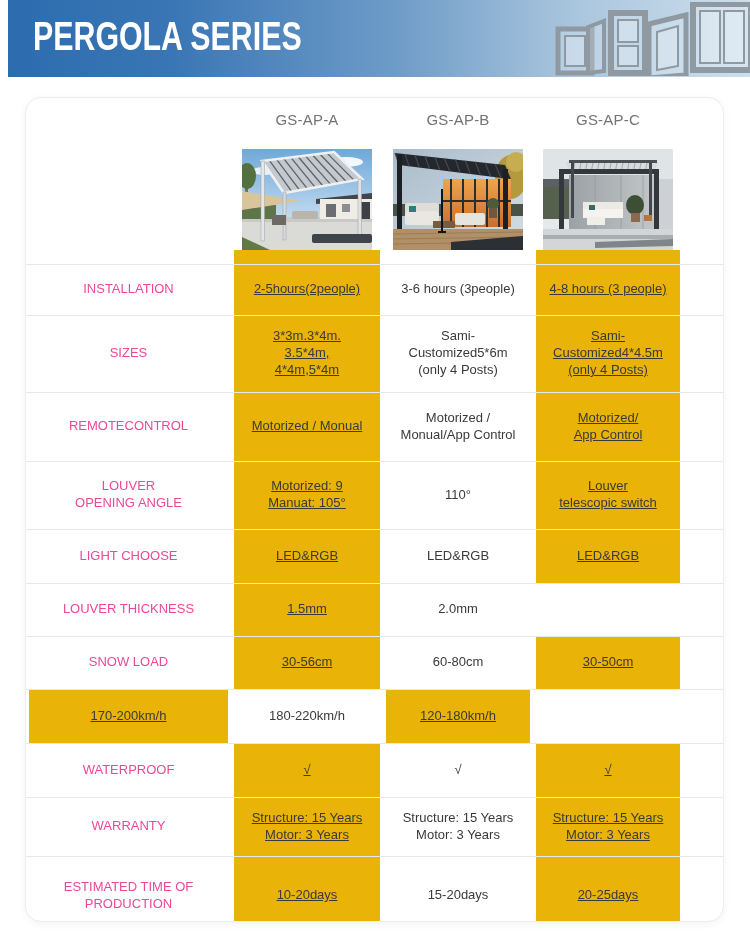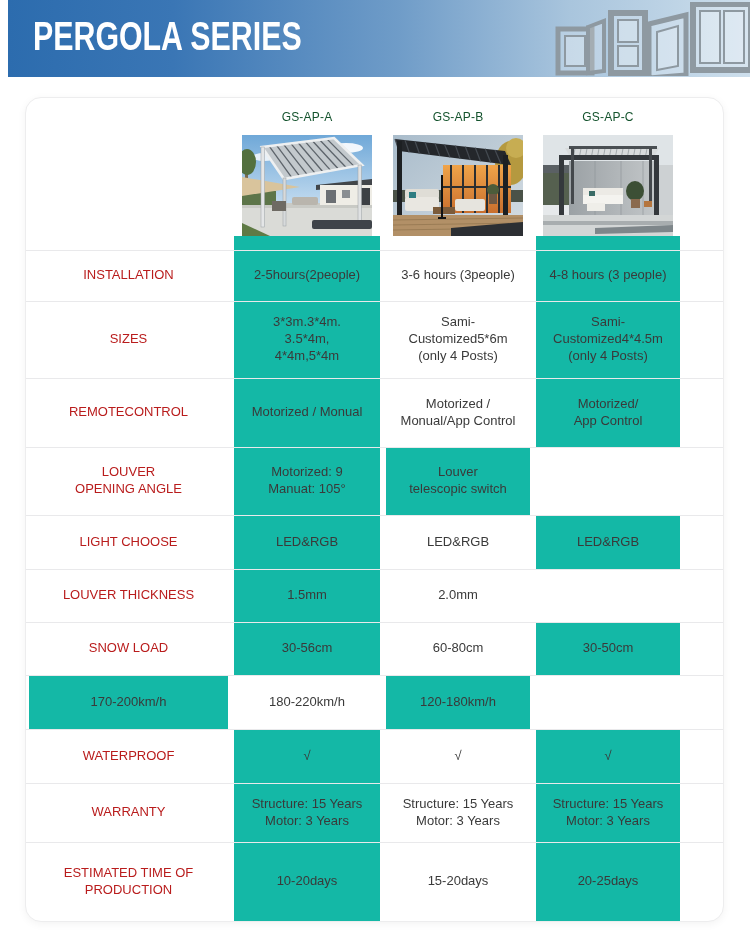--- a/index.html
+++ b/index.html
@@ -13,31 +13,31 @@
   .windows-art{position:absolute;right:4px;top:2px;}
 
   
   .card{position:absolute;left:25px;top:97px;width:697px;height:823px;background:#fff;
     border:1px solid #ededee;border-radius:16px;box-shadow:0 2px 8px rgba(0,0,0,.05);overflow:hidden;}
 
   .row{display:grid;grid-template-columns:205px 152px 150px 150px;}
   .row.data{border-top:1px solid #e9e9eb;}
   .cell{display:flex;align-items:center;justify-content:center;text-align:center;
     white-space:pre-line;font-size:13px;line-height:1.3;}
-  .cell.s{background:#14b8a6;background-clip:content-box;padding:0 3px;}
-  .lbl{color:#b91c1c;}
+  .cell.s{background:#eab308;background-clip:content-box;padding:0 3px;text-decoration:underline;}
+  .lbl{color:#ec4899;}
   .val{color:#3a3a3a;}
 
   .h50{height:50px}.h76{height:76px}.h68{height:68px}.h67{height:67px}.h53{height:53px}
   .h52{height:52px}.h58{height:58px}.h78{height:78px}.h14{height:14px}
 
   
   .thead{padding-top:12px;}
   .pcol{display:flex;flex-direction:column;align-items:center;}
-  .ptitle{font-size:12px;color:#14532d;margin-bottom:9px;letter-spacing:0.2px;}
+  .ptitle{font-size:15px;color:#737373;margin-bottom:19px;letter-spacing:0.2px;}
   .pimg{width:130px;height:101px;display:block;}
 </style>
 </head>
 <body>
 
 <div class="banner">
   <div class="banner-title">PERGOLA SERIES</div>
   <svg class="windows-art" width="236" height="74" viewBox="0 0 236 74">
     <g fill="rgba(255,255,255,0.20)" stroke="#8e99a1">
       <rect x="40" y="27" width="34" height="44" stroke-width="5"></rect>
@@ -259,20 +259,21 @@
 Monual/App Control</div>
     <div class="cell val s">Motorized/
 App Control</div>
   </div>
 
   <div class="row data h67">
     <div class="cell lbl">LOUVER
 OPENING ANGLE</div>
     <div class="cell val s">Motorized: 9
 Manuat: 105°</div>
+    <div class="cell val">110°</div>
     <div class="cell val s">Louver
 telescopic switch</div>
   </div>
 
   <div class="row data h53">
     <div class="cell lbl">LIGHT CHOOSE</div>
     <div class="cell val s">LED&amp;RGB</div>
     <div class="cell val">LED&amp;RGB</div>
     <div class="cell val s">LED&amp;RGB</div>
   </div>

